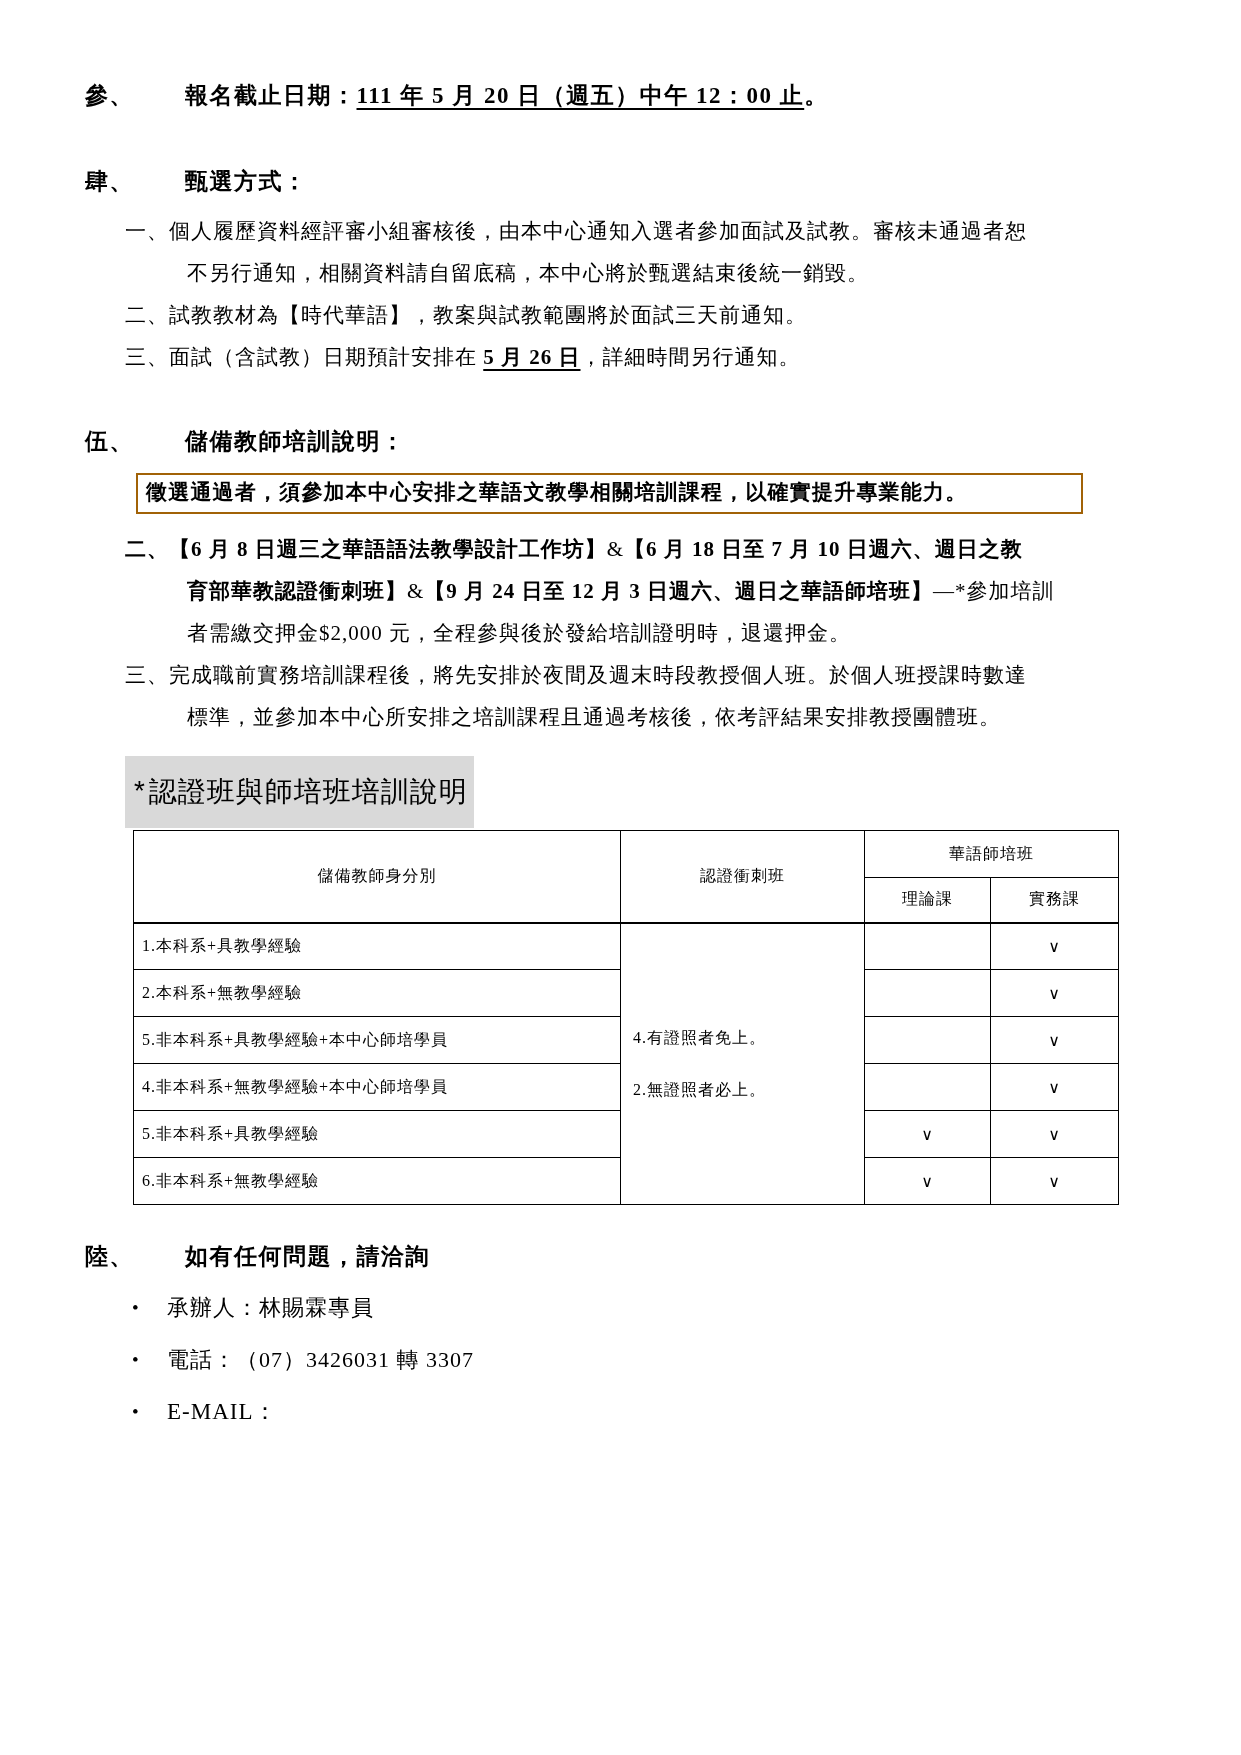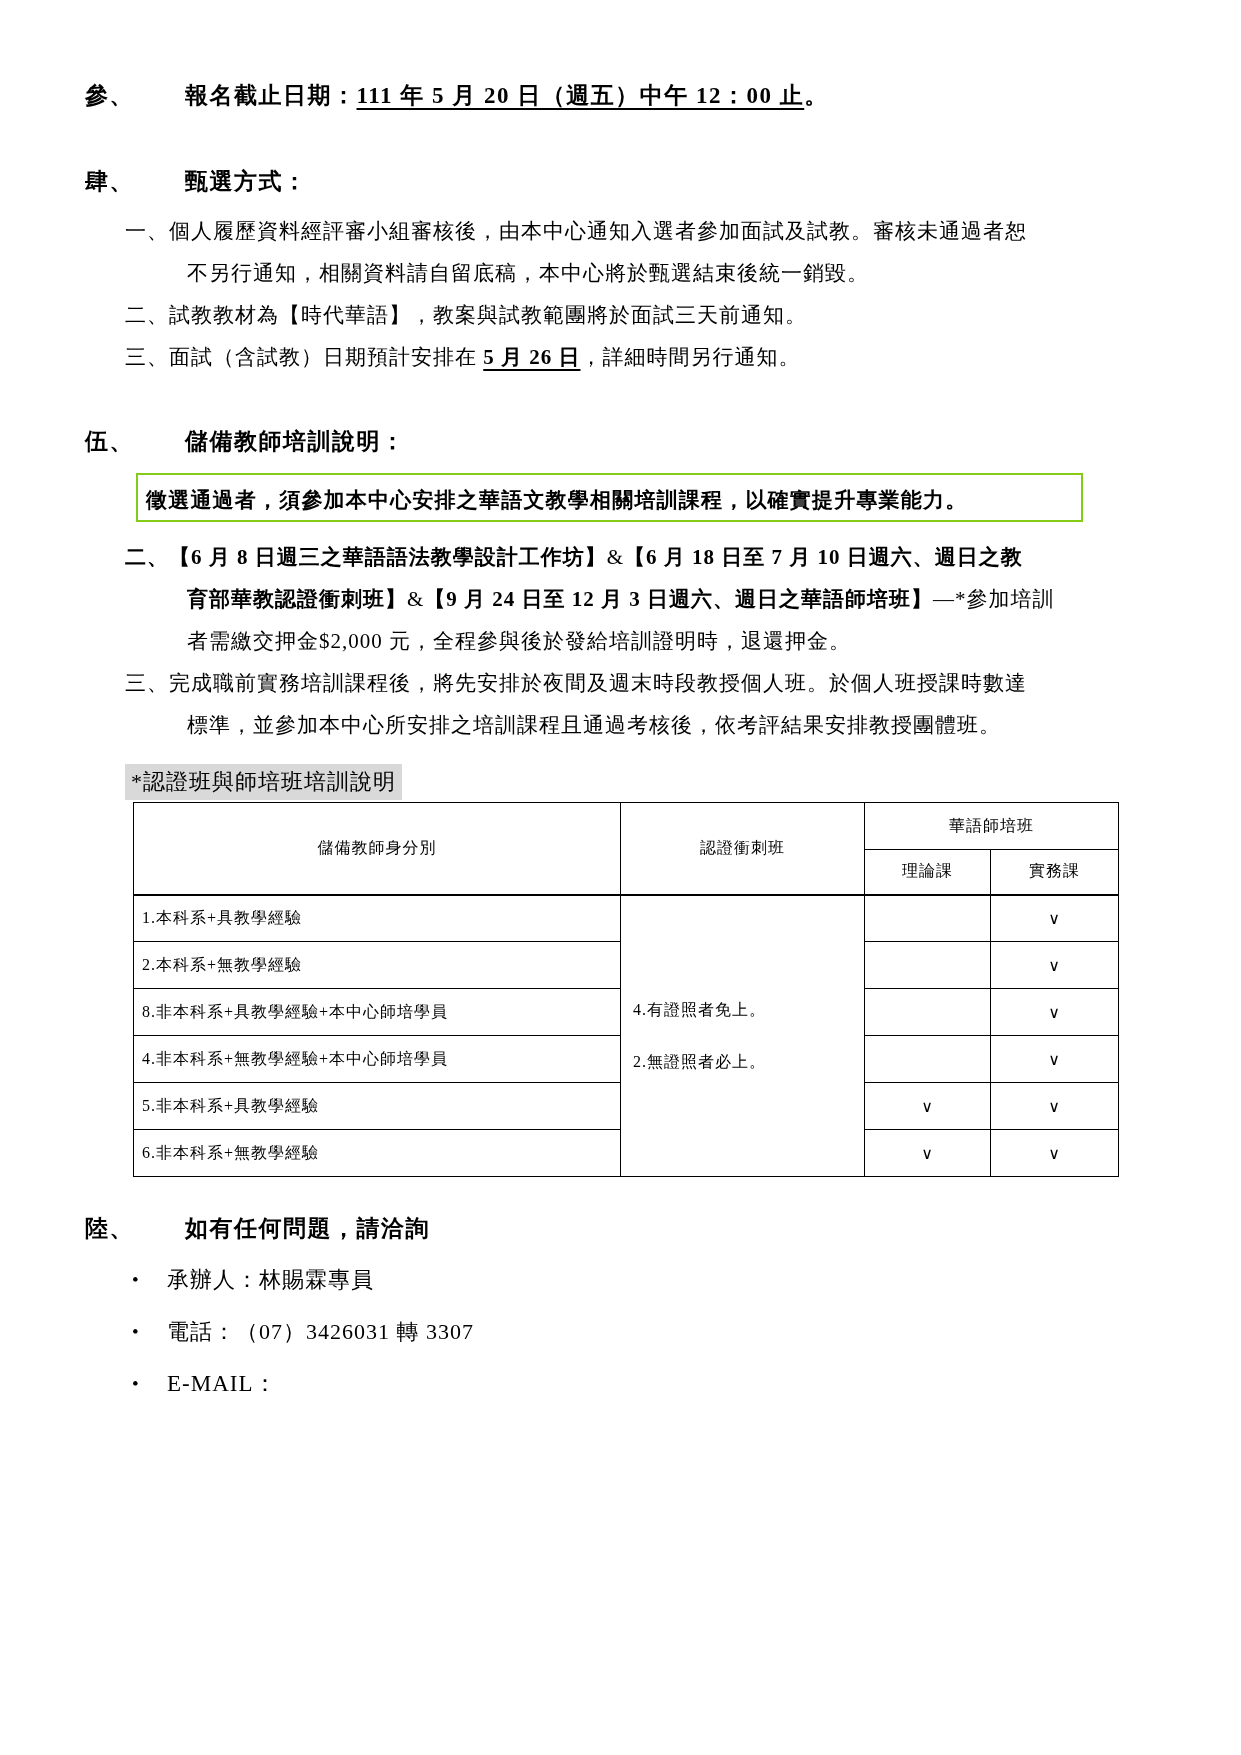--- a/index.html
+++ b/index.html
@@ -24,33 +24,34 @@
   .items { margin-top:12px; }
   .line { font-size:21px; line-height:42px; letter-spacing:1px; }
   .ind1 { margin-left:40px; }
   .ind2 { margin-left:102px; }
   .b { font-weight:bold; }
   .bu { font-weight:bold; text-decoration:underline; text-underline-offset:5px; text-decoration-thickness:2px; }
 
   .notice-box {
     margin:15px 0 0 51px;
     width:947px;
-    border:2px solid #84cc16;
-    padding:11px 8px 6px 8px;
+    border:2px solid #a16207;
+    padding:3px 8px 6px 8px;
     font-size:21px; font-weight:bold; letter-spacing:1.2px;
     line-height:28px;
   }
   .sec5-items { margin-top:14px; }
 
   .table-note {
     display:inline-block;
     margin:18px 0 2px 40px;
     background:#d9d9d9;
-    font-size:22px; letter-spacing:1px;
-    padding:3px 6px;
+    font-size:28px; letter-spacing:1px;
+    padding:17px 6px;
+    font-family:Liberation Mono, monospace;
   }
 
   table.train {
     border-collapse:collapse;
     margin-left:48px;
     width:985px;
     table-layout:fixed;
   }
   table.train th, table.train td {
     border:1.5px solid #000;
@@ -156,21 +157,21 @@
           </td>
           <td class="chk"></td>
           <td class="chk">∨</td>
         </tr>
         <tr>
           <td class="lbl">2.本科系+無教學經驗</td>
           <td class="chk"></td>
           <td class="chk">∨</td>
         </tr>
         <tr>
-          <td class="lbl">8.非本科系+具教學經驗+本中心師培學員</td>
+          <td class="lbl">5.非本科系+具教學經驗+本中心師培學員</td>
           <td class="chk"></td>
           <td class="chk">∨</td>
         </tr>
         <tr>
           <td class="lbl">4.非本科系+無教學經驗+本中心師培學員</td>
           <td class="chk"></td>
           <td class="chk">∨</td>
         </tr>
         <tr>
           <td class="lbl">5.非本科系+具教學經驗</td>

